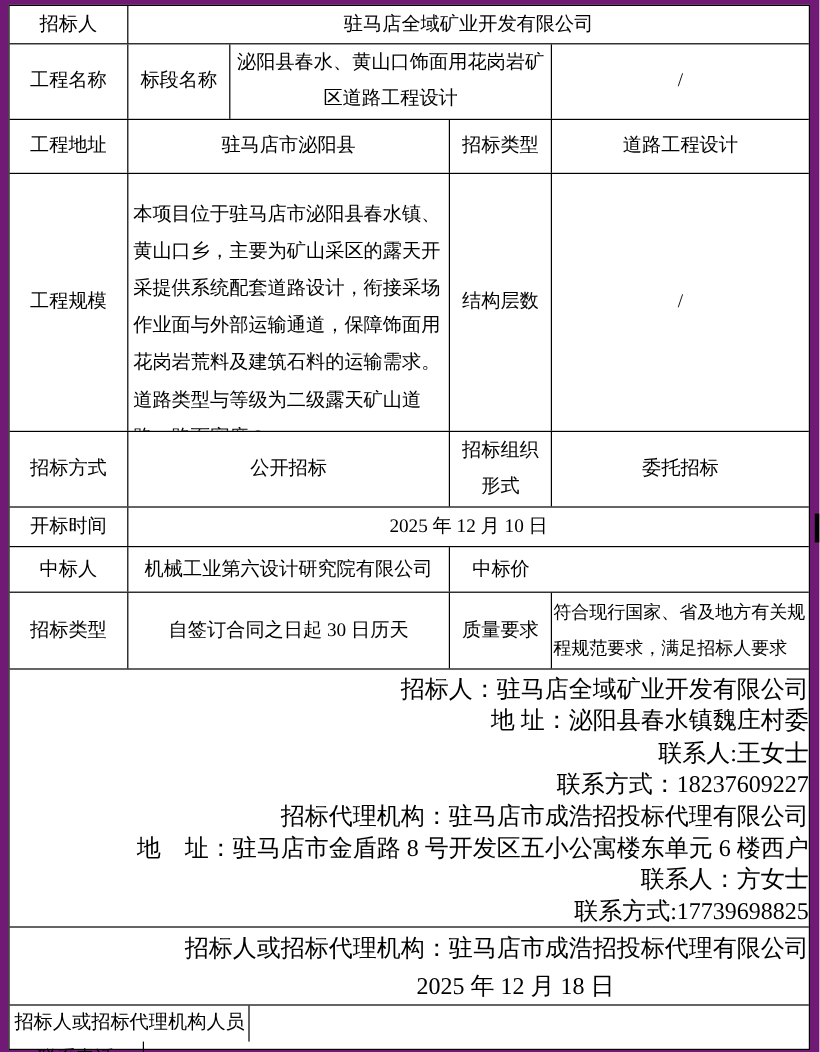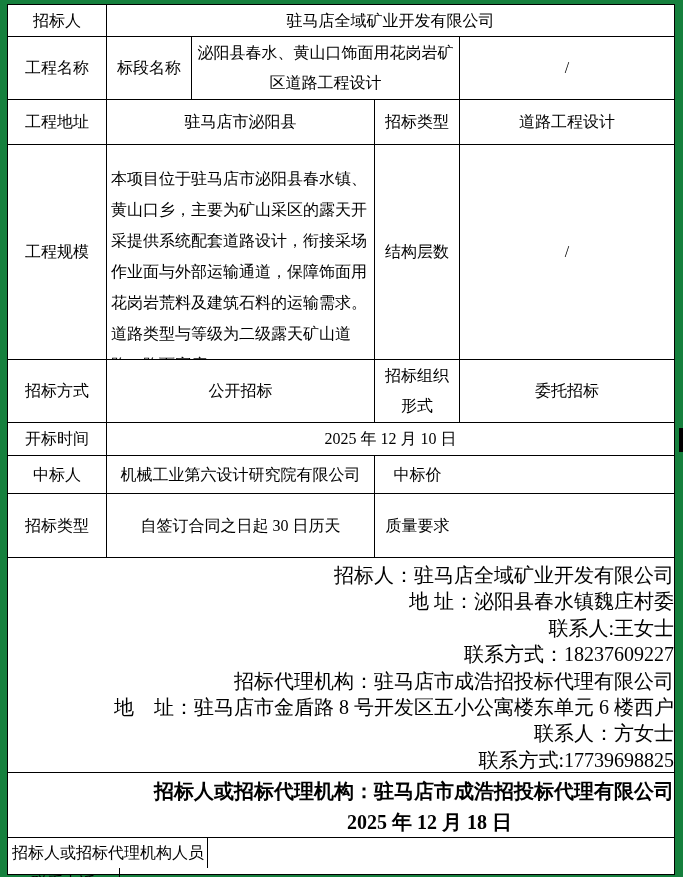--- a/index.html
+++ b/index.html
@@ -9,21 +9,21 @@
     width: 683px;
     height: 877px;
     font-family: "Liberation Serif", "DejaVu Serif", serif;
     color: #000000;
     -webkit-font-smoothing: none;
   }
   .doc {
     position: relative;
     width: 683px;
     height: 877px;
-    background: #15803d;
+    background: #701a75;
     overflow: hidden;
   }
   .tbl {
     position: absolute;
     left: 7px;
     top: 4px;
     width: 668px;
     border: 1px solid #000;
     box-sizing: border-box;
     background: #fff;
@@ -64,21 +64,21 @@
     text-align: left;
     justify-content: flex-start;
   }
   .block {
     display: block;
     text-align: right;
     padding: 4px 0 0 5px;
     font-size: 20px;
   }
   .block .line { line-height: 26.4px; white-space: pre; }
-  .agency { padding-top: 3px; font-weight: bold; }
+  .agency { padding-top: 3px; }
   .agency .line { line-height: 31px; }
   .line2 { position: relative; }
   .date-abs {
     position: absolute;
     left: 334px;
     top: 0;
     white-space: pre;
   }
   
   .r11 .k1 { width: 200px; flex: none; justify-content: flex-start; text-align: left; padding-left: 4px; }
@@ -142,20 +142,21 @@
     <div class="row" style="height:38px">
       <div class="cell c1">中标人</div>
       <div class="cell c2">机械工业第六设计研究院有限公司</div>
       <div class="cell c3">中标价</div>
     </div>
 
     <div class="row" style="height:64px">
       <div class="cell c1">招标类型</div>
       <div class="cell c2">自签订合同之日起 30 日历天</div>
       <div class="cell c3">质量要求</div>
+      <div class="cell c4 quality">符合现行国家、省及地方有关规程规范要求，满足招标人要求</div>
     </div>
 
     <div class="row" style="height:215px">
       <div class="cell rest block">
         <div class="line">招标人：驻马店全域矿业开发有限公司</div>
         <div class="line">地 址：泌阳县春水镇魏庄村委</div>
         <div class="line">联系人:王女士</div>
         <div class="line">联系方式：18237609227</div>
         <div class="line">招标代理机构：驻马店市成浩招投标代理有限公司</div>
         <div class="line">地　址：驻马店市金盾路 8 号开发区五小公寓楼东单元 6 楼西户</div>

